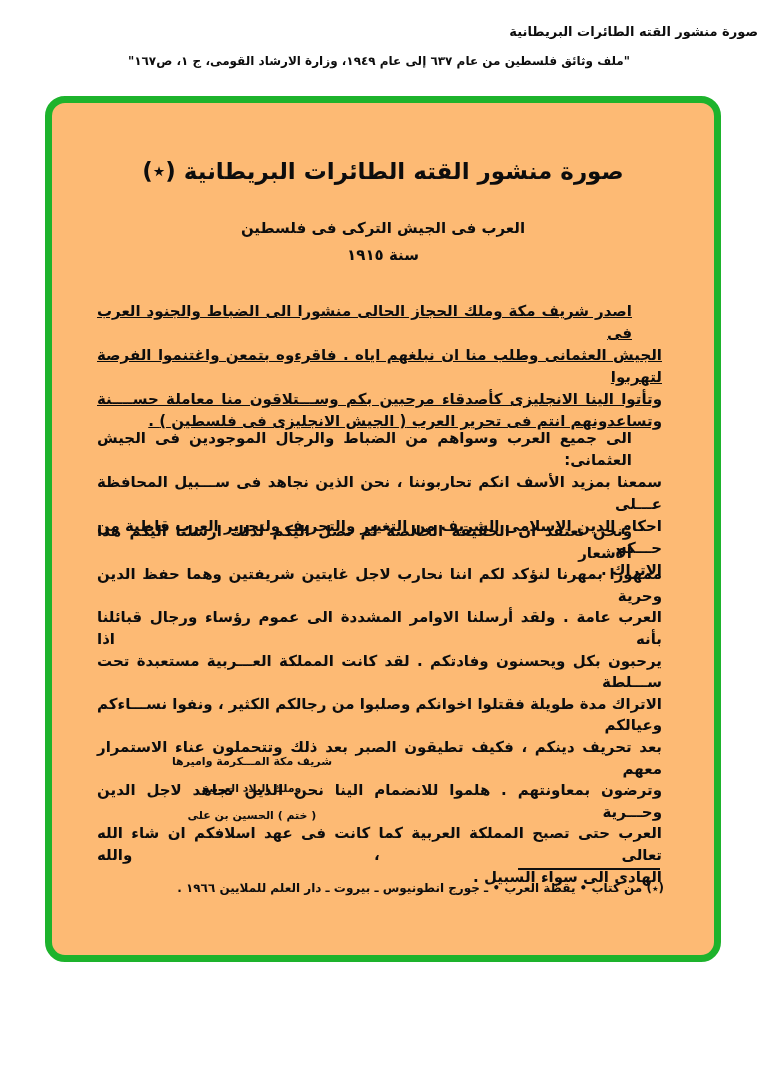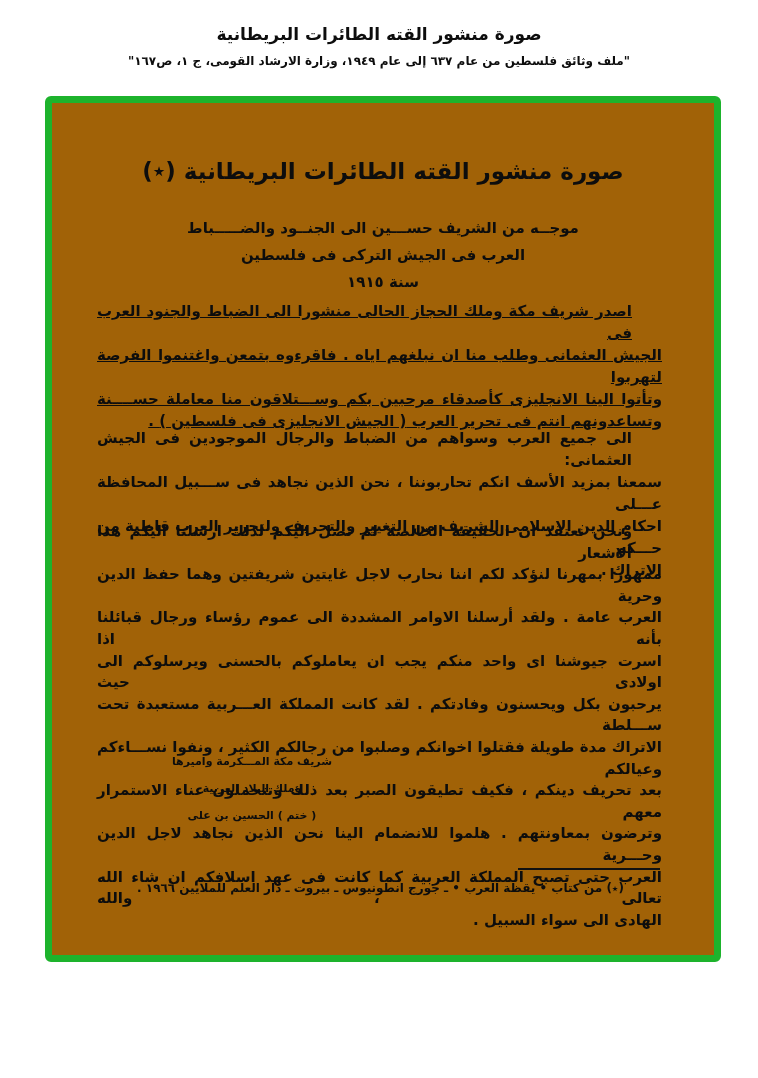--- a/index.html
+++ b/index.html
@@ -8,35 +8,35 @@
     position:relative;
     width:758px; height:1078px;
     background:#ffffff;
     font-family:"DejaVu Sans","Liberation Sans",sans-serif;
     direction:rtl;
     color:#0d0d0d;
     overflow:hidden;
   }
   .hdr-title {
     position:absolute; top:24px; left:0; right:0;
-    text-align:center;
-    font-size:17px; font-weight:bold;
+    text-align:right;
+    font-size:13px; font-weight:bold;
     letter-spacing:0.5px;
   }
   .hdr-src {
     position:absolute; top:54px; left:0; right:0;
     text-align:center;
     font-size:12px; font-weight:bold;
   }
   .doc-frame {
     position:absolute; left:45px; top:96px;
     width:676px; height:866px;
     border:7px solid #1db32c;
-    border-radius:6px;
-    background:#a16207;
+    border-radius:20px;
+    background:#fdba74;
   }
   .doc-title {
     position:absolute; top:55px; left:0; right:0;
     text-align:center;
     font-size:23px; font-weight:bold;
   }
   .doc-subtitle {
     position:absolute; top:112px; left:0; right:0;
     text-align:center;
     font-size:15px; font-weight:bold;
@@ -63,37 +63,36 @@
   .signature .sig-line { margin-bottom:14px; }
   .footnote-rule {
     position:absolute; top:765px; left:466px;
     width:142px; height:2px;
     background:#111111;
   }
   .footnote {
     position:absolute; top:778px; right:50px;
     width:567px;
     font-size:12px; font-weight:bold;
-    text-align:center;
+    text-align:right;
   }
 </style>
 </head>
 <body>
 
 <div class="page">
 
   <div class="hdr-title">صورة منشور القته الطائرات البريطانية</div>
   <div class="hdr-src">"ملف وثائق فلسطين من عام ٦٣٧ إلى عام ١٩٤٩، وزارة الارشاد القومى، ج ١، ص١٦٧"</div>
 
   <div class="doc-frame">
 
     <div class="doc-title">صورة منشور القته الطائرات البريطانية (٭)</div>
 
     <div class="doc-subtitle">
-      <div>موجــه من الشريف حســـين الى الجنــود والضـــــباط</div>
       <div>العرب فى الجيش التركى فى فلسطين</div>
       <div>سنة ١٩١٥</div>
     </div>
 
     <div class="para p1">
       <div class="line indent">اصدر شريف مكة وملك الحجاز الحالى منشورا الى الضباط والجنود العرب فى</div>
       <div class="line">الجيش العثمانى وطلب منا ان نبلغهم اياه . فاقرءوه بتمعن واغتنموا الفرصة لتهربوا</div>
       <div class="line">وتأتوا الينا الانجليزى كأصدقاء مرحبين بكم وســـتلاقون منا معاملة حســــنة</div>
       <div class="line end"><span>وتساعدونهم انتم فى تحرير العرب </span><span class="bold-seg">( الجيش الانجليزى فى فلسطين )</span><span> .</span></div>
     </div>
@@ -102,21 +101,20 @@
       <div class="line indent">الى جميع العرب وسواهم من الضباط والرجال الموجودين فى الجيش العثمانى:</div>
       <div class="line">سمعنا بمزيد الأسف انكم تحاربوننا ، نحن الذين نجاهد فى ســـبيل المحافظة عـــلى</div>
       <div class="line">احكام الدين الاسلامى الشريف من التغيير والتحريف ولتحرير العرب قاطبة من حـــكم</div>
       <div class="line end">الاتراك .</div>
     </div>
 
     <div class="para p3">
       <div class="line indent">ونحن نعتقد ان الحقيقة الخالصة لم تصل اليكم لذلك ارسلنا اليكم هذا الاشعار</div>
       <div class="line">ممهورا بمهرنا لنؤكد لكم اننا نحارب لاجل غايتين شريفتين وهما حفظ الدين وحرية</div>
       <div class="line">العرب عامة . ولقد أرسلنا الاوامر المشددة الى عموم رؤساء ورجال قبائلنا بأنه اذا</div>
-      <div class="line">اسرت جيوشنا اى واحد منكم يجب ان يعاملوكم بالحسنى ويرسلوكم الى اولادى حيث</div>
       <div class="line">يرحبون بكل ويحسنون وفادتكم . لقد كانت المملكة العـــربية مستعبدة تحت ســـلطة</div>
       <div class="line">الاتراك مدة طويلة فقتلوا اخوانكم وصلبوا من رجالكم الكثير ، ونفوا نســـاءكم وعيالكم</div>
       <div class="line">بعد تحريف دينكم ، فكيف تطيقون الصبر بعد ذلك وتتحملون عناء الاستمرار معهم</div>
       <div class="line">وترضون بمعاونتهم . هلموا للانضمام الينا نحن الذين نجاهد لاجل الدين وحـــرية</div>
       <div class="line">العرب حتى تصبح المملكة العربية كما كانت فى عهد اسلافكم ان شاء الله تعالى ، والله</div>
       <div class="line end">الهادى الى سواء السبيل .</div>
     </div>
 
     <div class="signature">
       <div class="sig-line">شريف مكة المـــكرمة واميرها</div>

